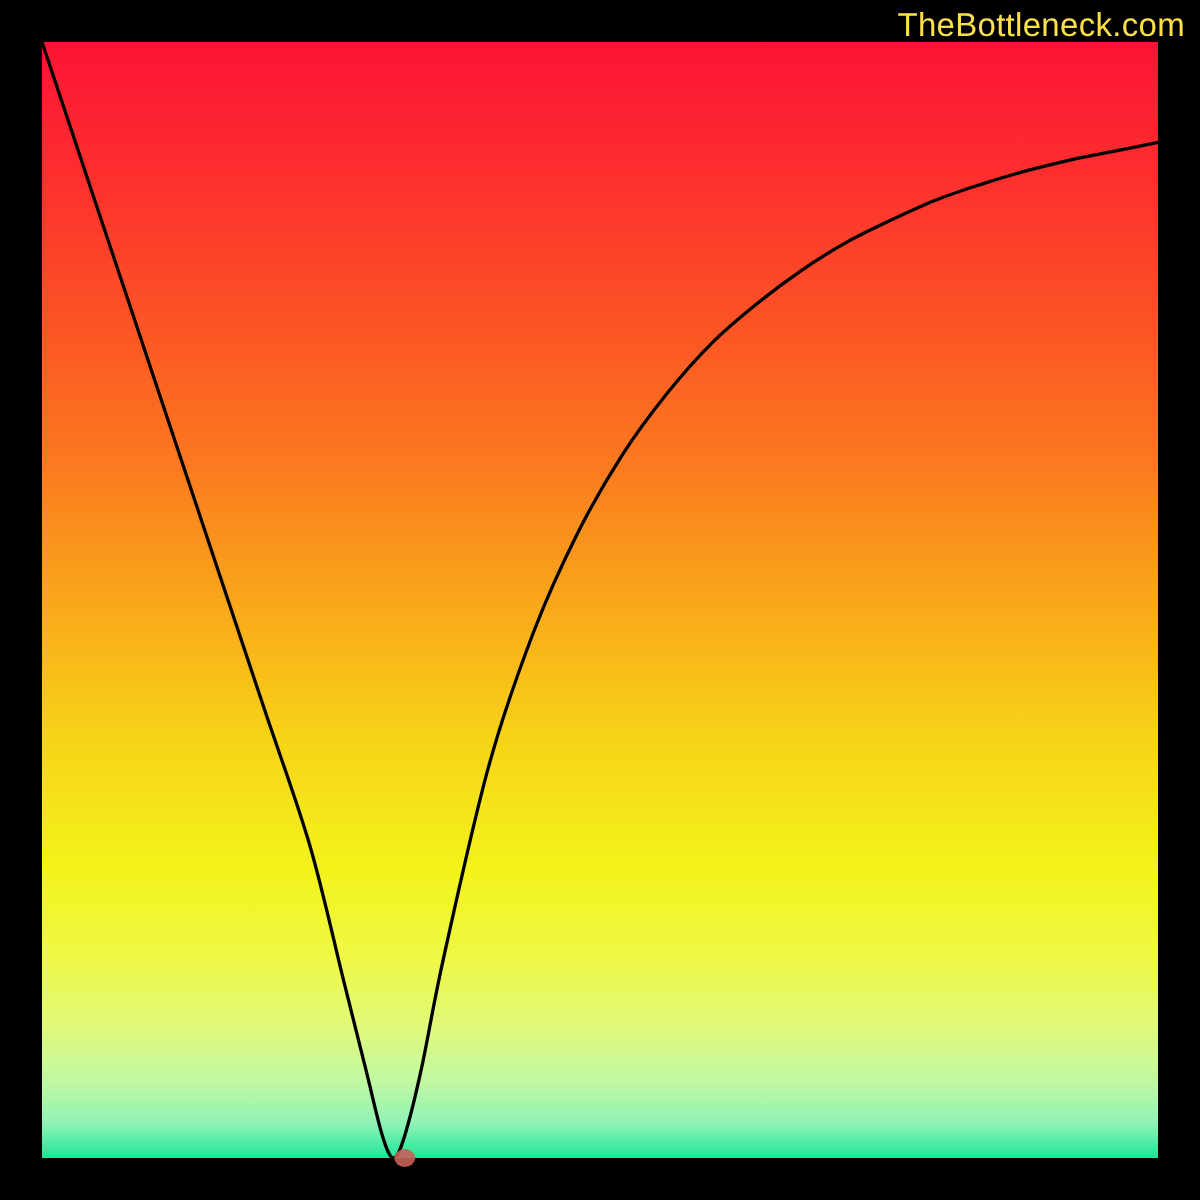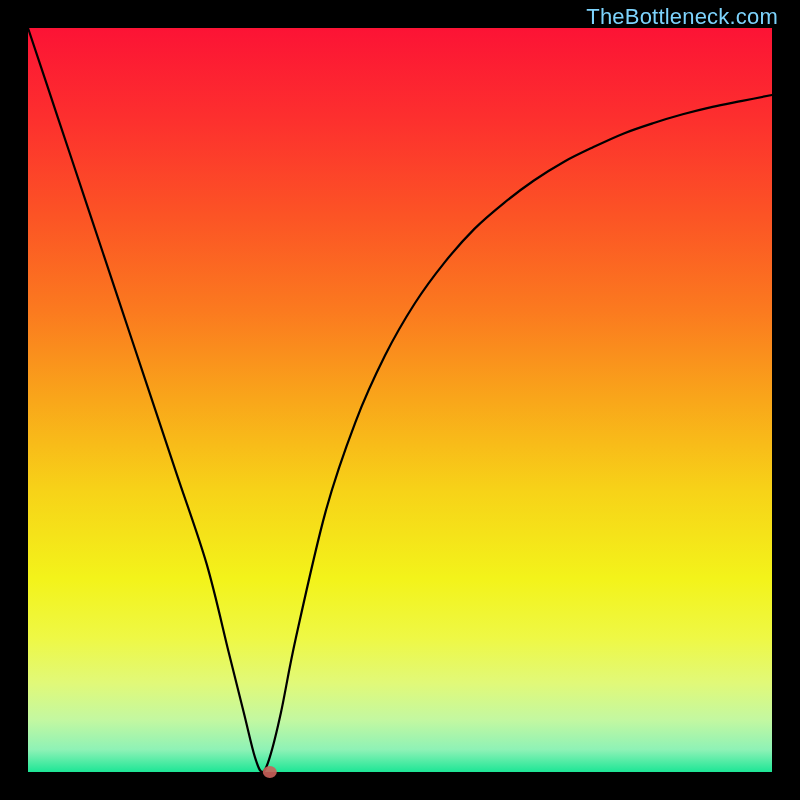--- a/index.html
+++ b/index.html
@@ -12,22 +12,22 @@
     font-family: Arial, Helvetica, sans-serif;
   }
   .container {
     position: relative;
     width: 800px;
     height: 800px;
   }
   .attribution {
     position: absolute;
     top: 4px;
-    right: 22px;
-    color: #7dd3fc;
+    right: 10px;
+    color: #fde047;
     font-size: 22px;
     font-weight: 500;
     letter-spacing: 0.2px;
     z-index: 3;
   }
   svg {
     position: absolute;
     top: 0;
     left: 0;
     width: 800px;

